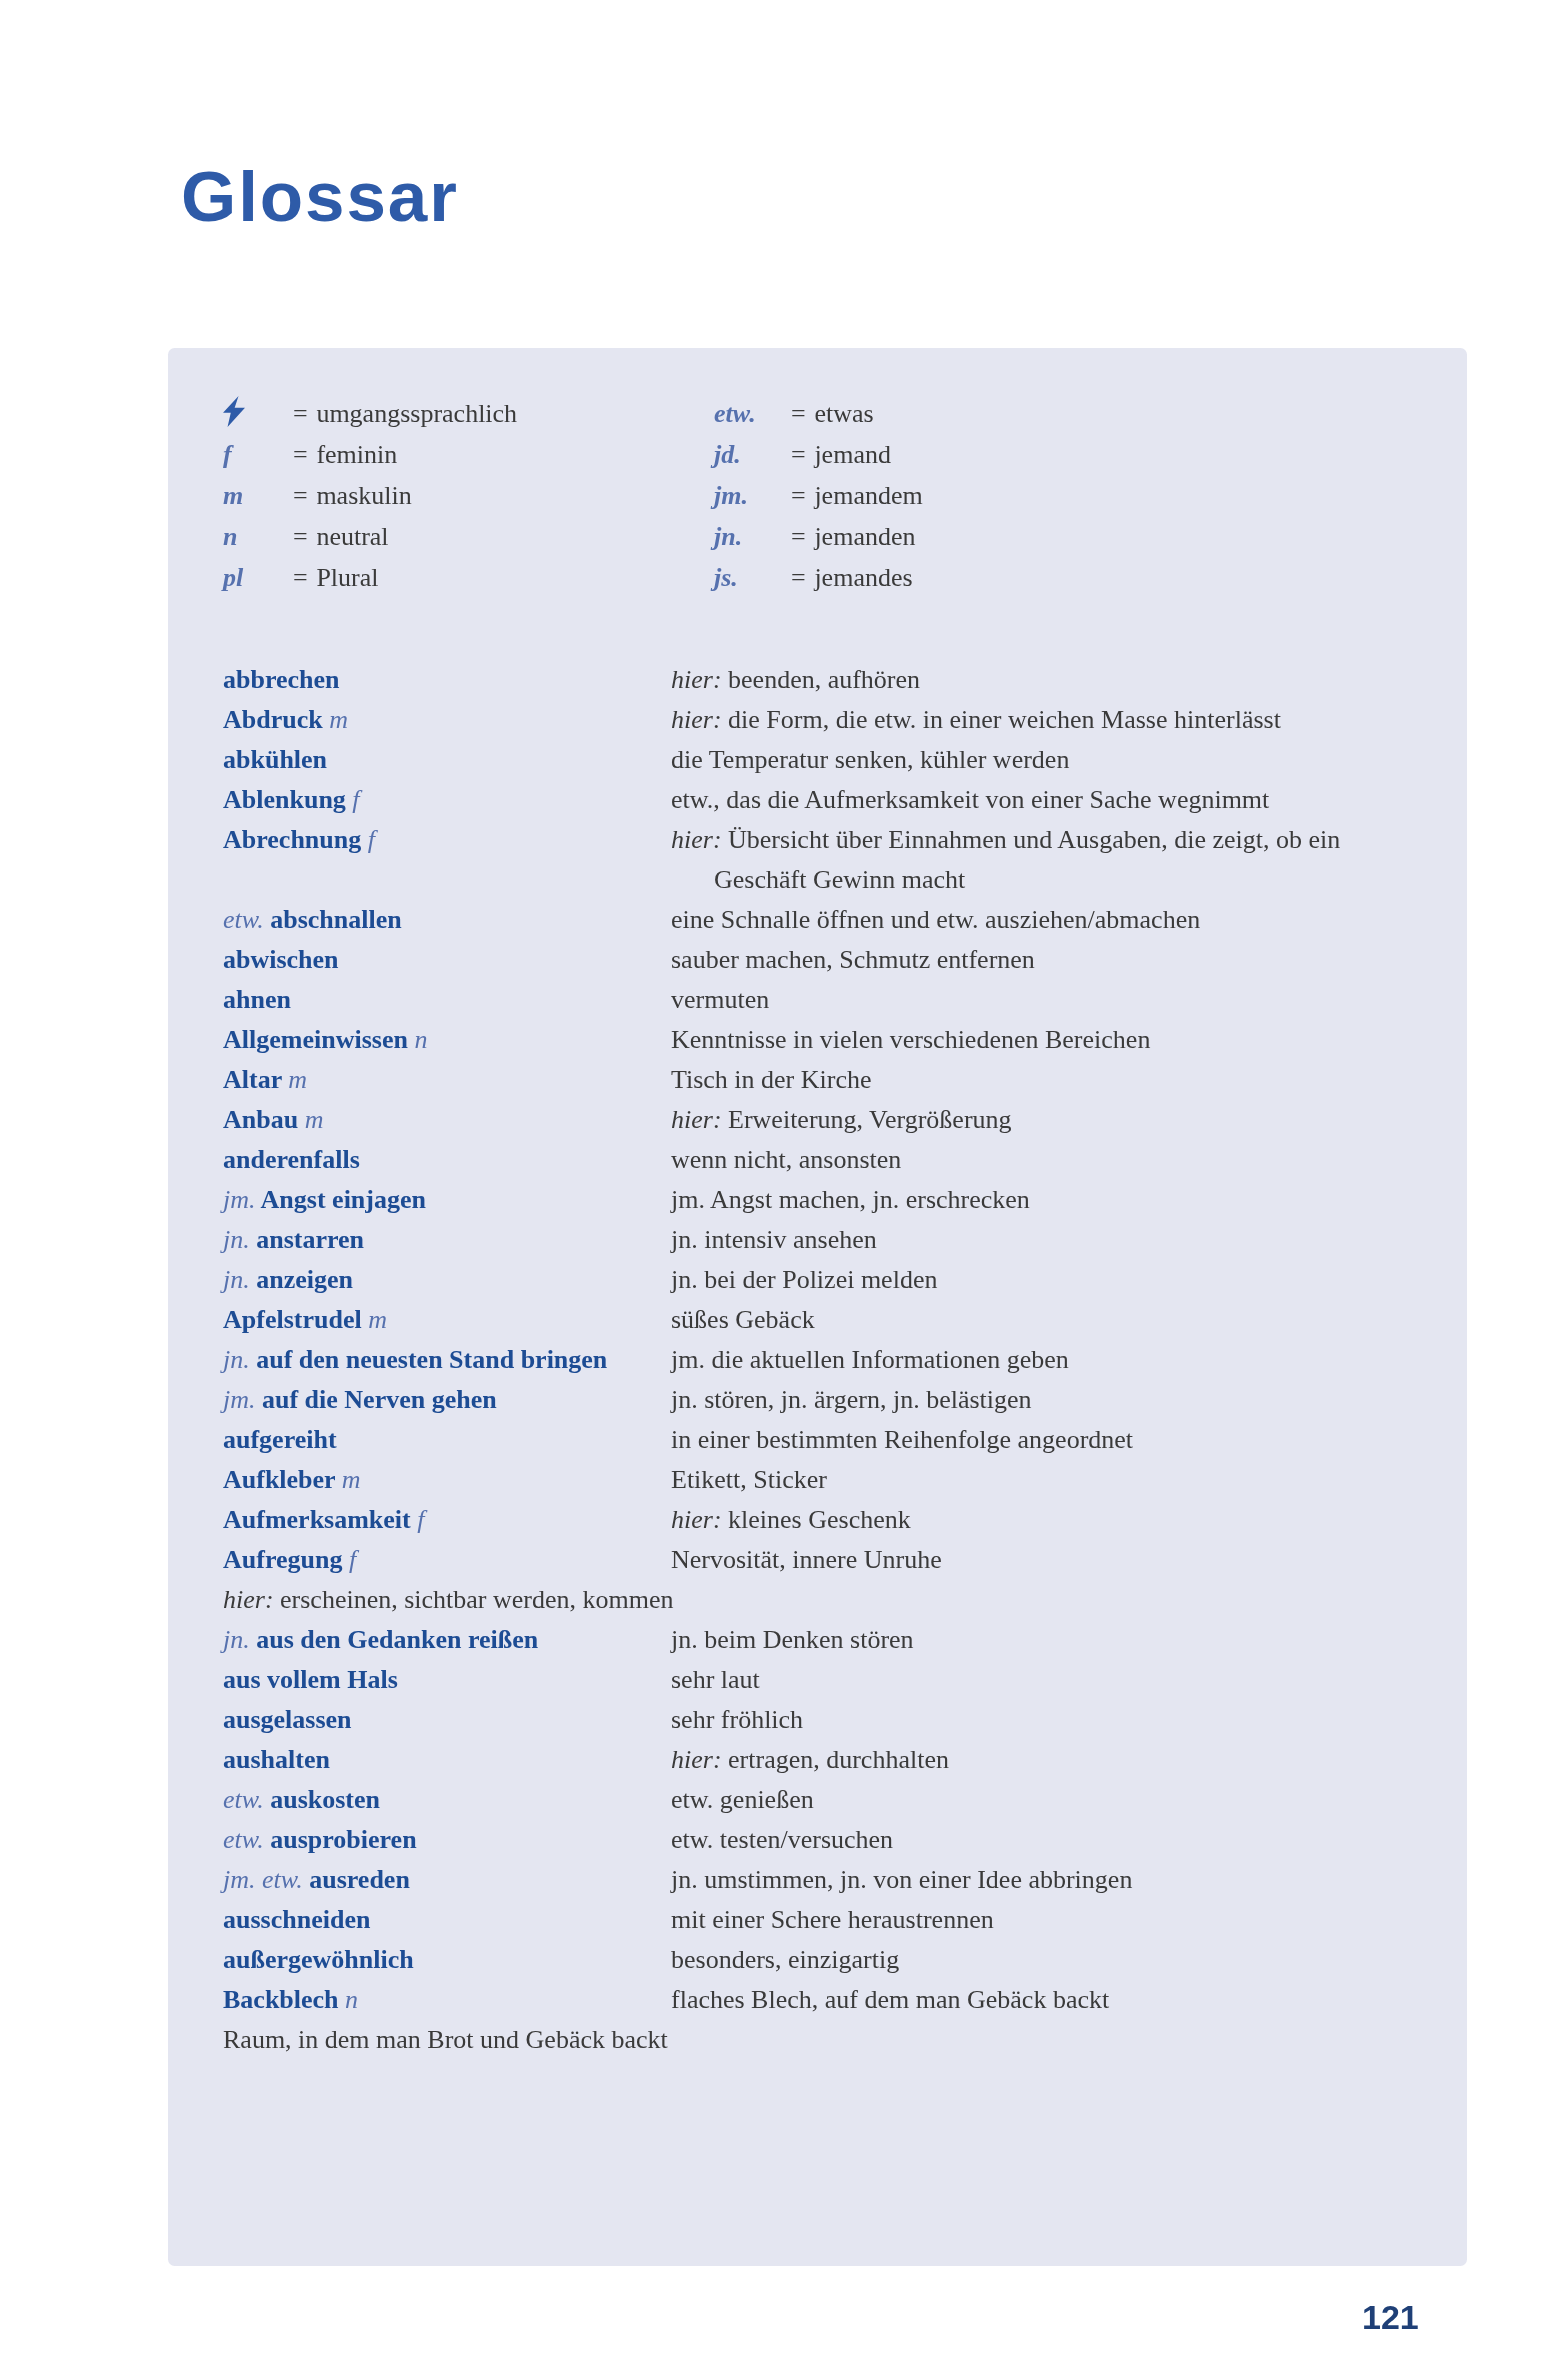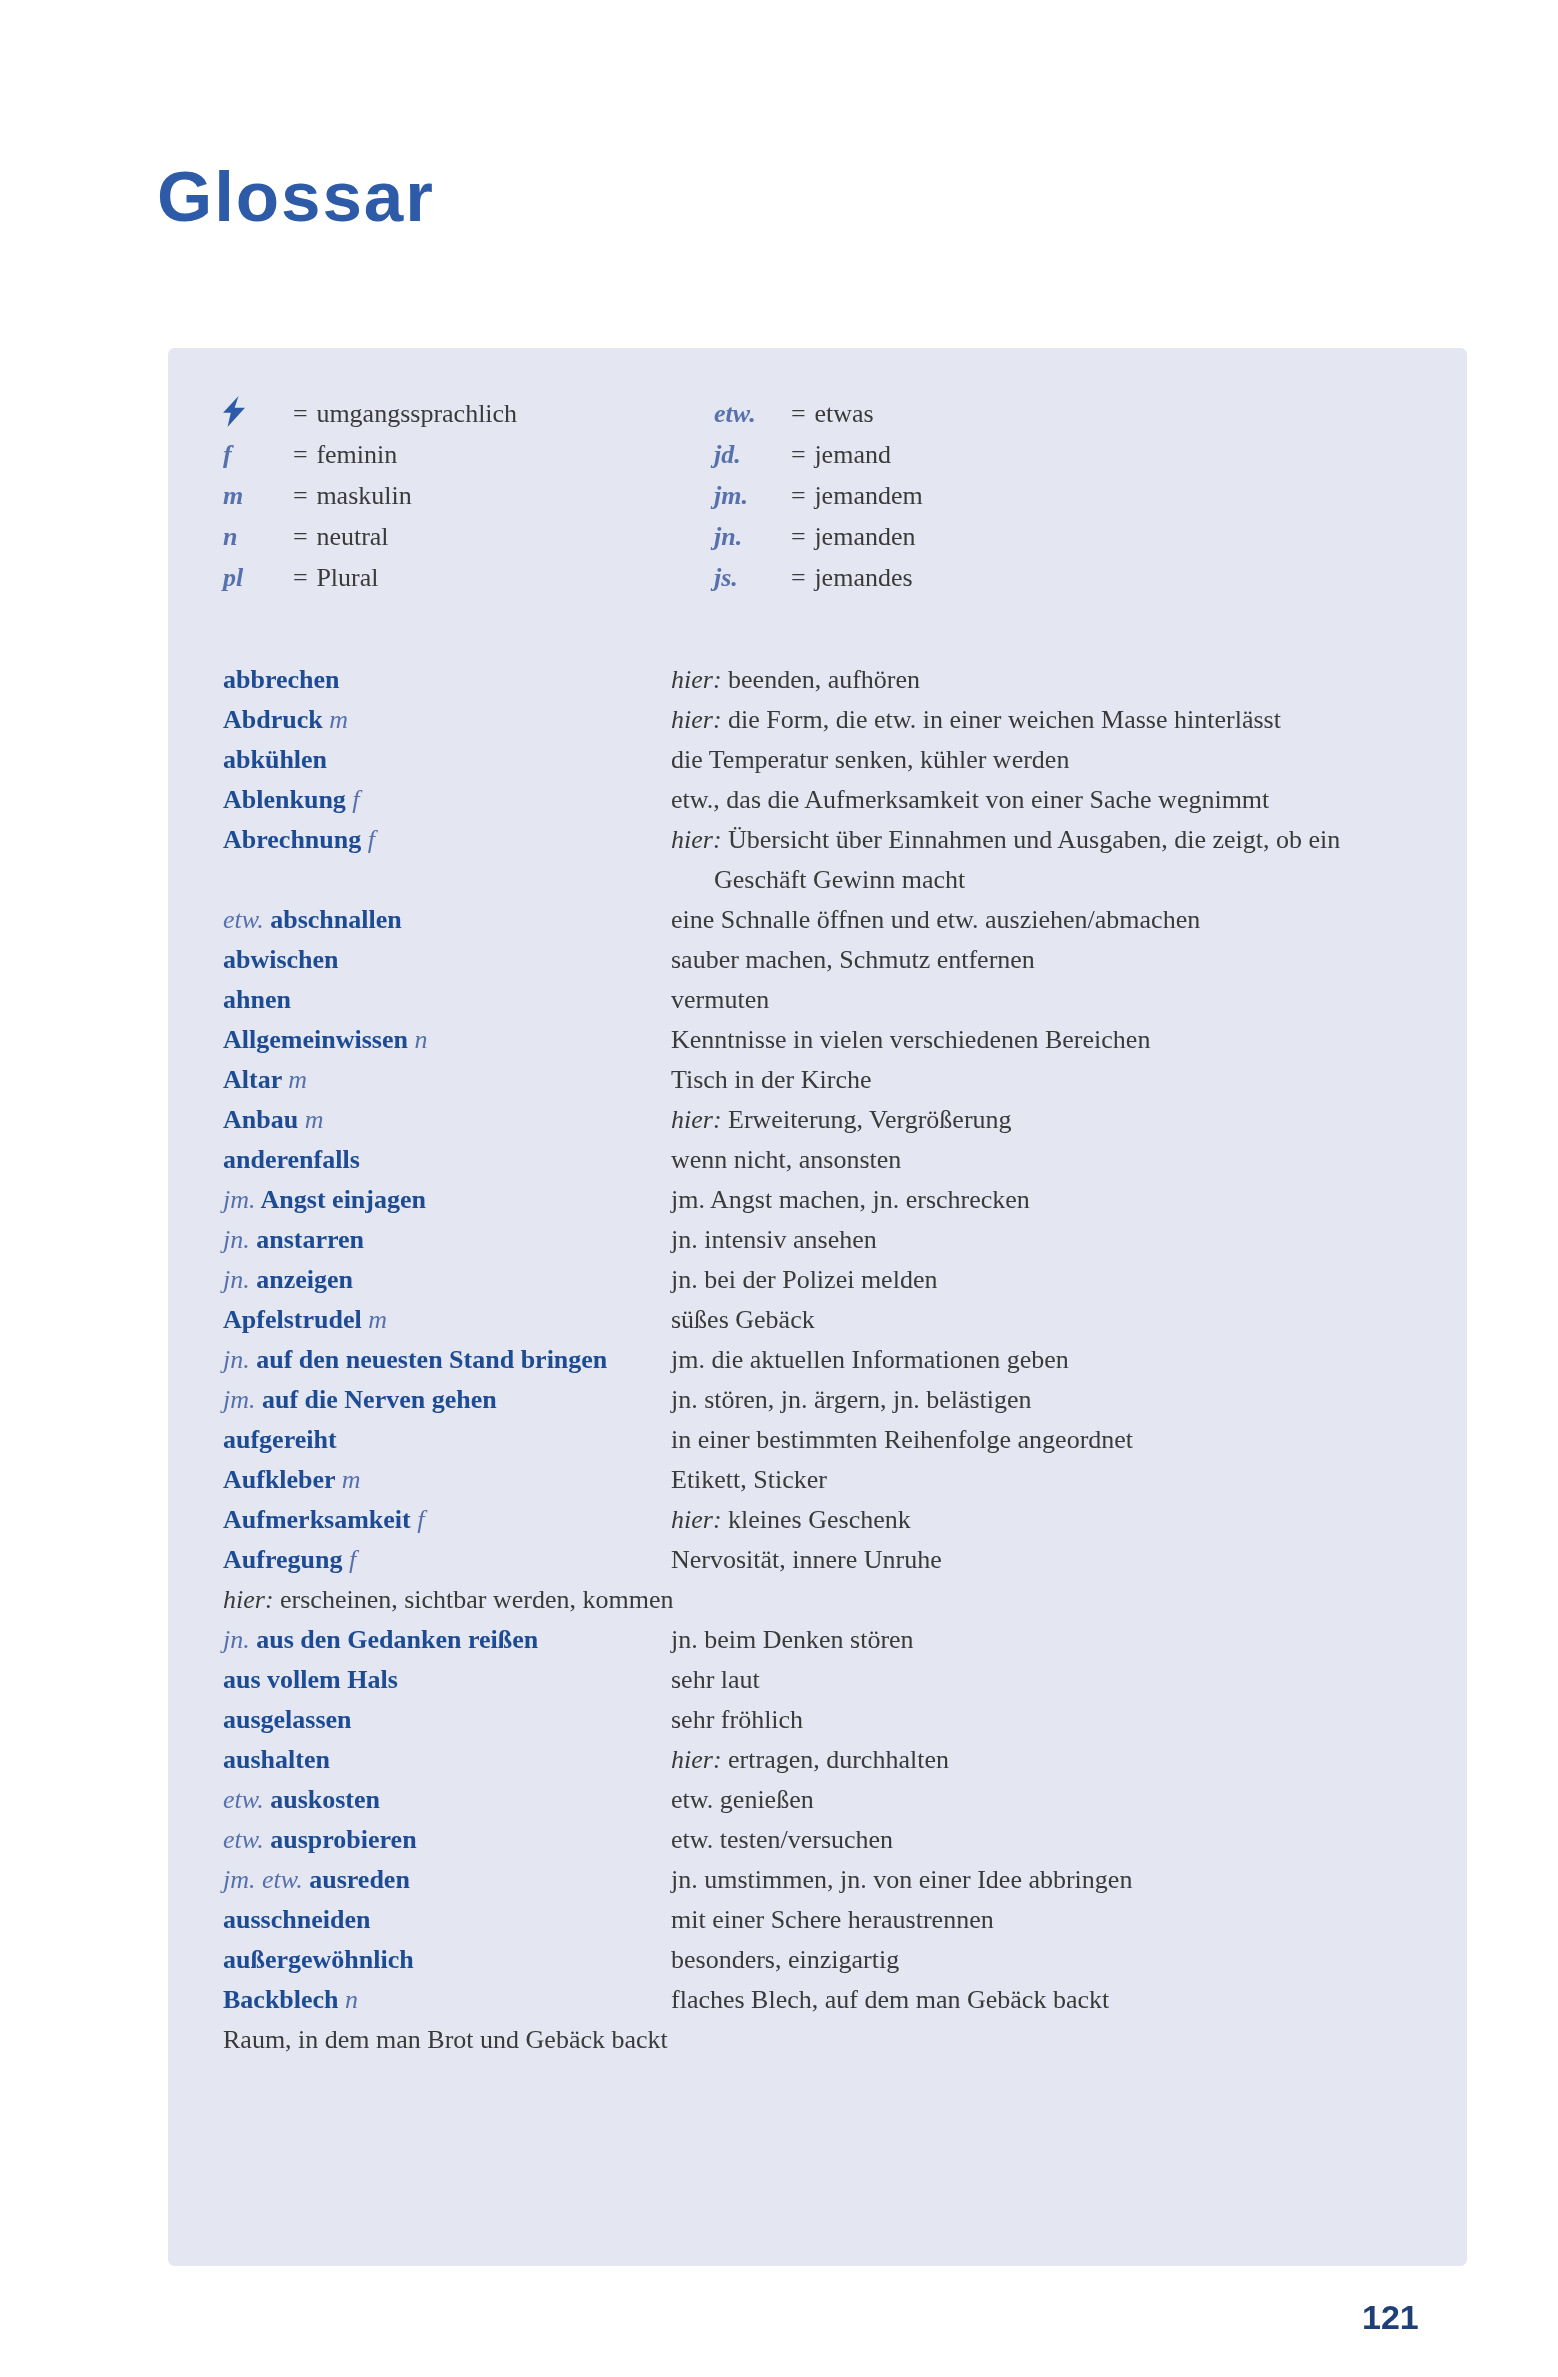--- a/index.html
+++ b/index.html
@@ -15,21 +15,21 @@
   .page {
     position: relative;
     width: 1559px;
     height: 2377px;
     background: #ffffff;
     overflow: hidden;
     font-family: "Liberation Serif", serif;
   }
   .title {
     position: absolute;
-    left: 157px;
+    left: 181px;
     top: 161px;
     font-family: "Liberation Sans", sans-serif;
     font-weight: 700;
     font-size: 71px;
     letter-spacing: 1.9px;
     color: var(--title-blue);
     line-height: 1;
     text-align: right;
   }
   .gloss-box {

